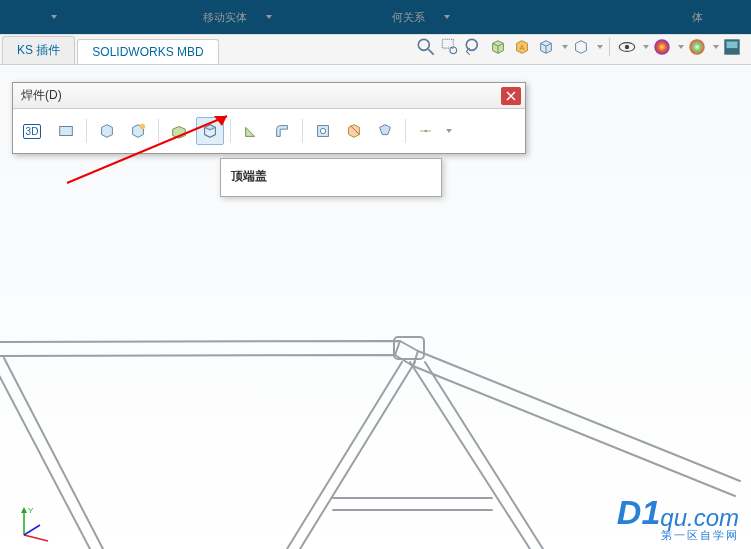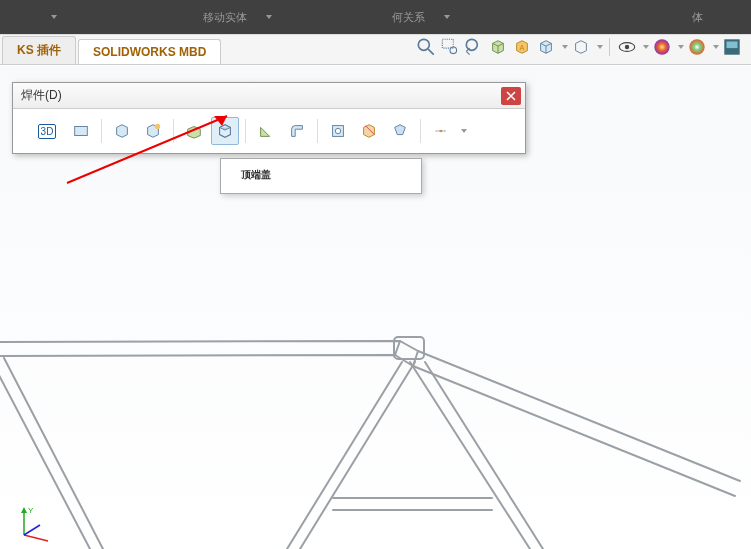--- a/index.html
+++ b/index.html
@@ -1,41 +1,41 @@
 <!DOCTYPE html>
 <html><head>
 <meta charset="utf-8">
 <style>
   * { box-sizing: border-box; margin: 0; padding: 0; font-family: "Microsoft YaHei", Arial, sans-serif; }
   body { width: 751px; height: 549px; background: #fff; overflow: hidden; position: relative; }
 
-  .top-section { position: absolute; top: 0; left: 0; right: 0; height: 35px; background: #404040; border-bottom: 1px solid #ddd; display: flex; align-items: center; }
+  .top-section { position: absolute; top: 0; left: 0; right: 0; height: 35px; background: #0c4a6e; border-bottom: 1px solid #ddd; display: flex; align-items: center; }
   .top-item { color: #999; font-size: 11px; padding: 0 8px; display: flex; align-items: center; }
   .dd-arrow { width: 0; height: 0; border-left: 3px solid transparent; border-right: 3px solid transparent; border-top: 4px solid #999; margin-left: 3px; }
 
   .tab-strip { position: absolute; top: 35px; left: 0; right: 0; height: 30px; background: #f5f5f5; display: flex; align-items: flex-end; border-bottom: 1px solid #ccc; }
-  .tab { padding: 5px 14px; font-size: 12px; color: #a16207; background: #eee; border: 1px solid #ccc; border-bottom: none; border-radius: 3px 3px 0 0; margin-left: 2px; cursor: pointer; font-weight: bold; }
+  .tab { padding: 5px 14px; font-size: 12px; color: #0369a1; background: #eee; border: 1px solid #ccc; border-bottom: none; border-radius: 3px 3px 0 0; margin-left: 2px; cursor: pointer; }
   .tab.active { background: #fff; margin-top: 19px; }
 
   .icon-strip { position: absolute; top: 36px; right: 8px; display: flex; align-items: center; gap: 2px; }
   .hud-icon { width: 22px; height: 22px; display: flex; align-items: center; justify-content: center; cursor: pointer; border-radius: 2px; }
   .sep { width: 1px; height: 18px; background: #ccc; margin: 0 4px; }
 
   .viewport { position: absolute; top: 66px; left: 0; right: 0; bottom: 0; background: linear-gradient(180deg, #f7f9fb 0%, #fff 100%); overflow: hidden; }
 
   .float-toolbar { position: absolute; top: 16px; left: 12px; width: 514px; background: #fff; border: 1px solid #999; box-shadow: 2px 2px 6px rgba(0,0,0,.25); }
   .float-header { height: 26px; background: linear-gradient(180deg,#fbfbfb,#eee); border-bottom: 1px solid #ccc; display: flex; align-items: center; padding: 0 4px 0 8px; font-size: 12px; color: #333; gap: 20px; }
   .float-close { margin-left: auto; width: 20px; height: 18px; background: #c44; display: flex; align-items: center; justify-content: center; cursor: pointer; border-radius: 2px; }
   .float-close svg { width: 10px; height: 10px; }
-  .float-body { padding: 8px 17px; display: flex; align-items: center; gap: 3px; }
+  .float-body { padding: 8px 2px; display: flex; align-items: center; gap: 3px; }
   .tool-btn { width: 28px; height: 28px; display: flex; align-items: center; justify-content: center; cursor: pointer; border: 1px solid transparent; border-radius: 2px; }
   .tool-btn.highlighted { background: #e0eef8; border-color: #8fb8dc; }
   .vdiv { width: 1px; height: 24px; background: #ddd; margin: 0 3px; }
 
-  .tooltip { position: absolute; top: 92px; left: 220px; width: 202px; background: #fff; border: 1px solid #aaa; box-shadow: 2px 2px 6px rgba(0,0,0,.2); padding: 8px 20px; font-size: 10px; color: #333; line-height: 1.6; }
+  .tooltip { position: absolute; top: 92px; left: 220px; width: 222px; background: #fff; border: 1px solid #aaa; box-shadow: 2px 2px 6px rgba(0,0,0,.2); padding: 8px 10px; font-size: 12px; color: #333; line-height: 1.6; }
   .tooltip .tt-title { font-weight: bold; margin-bottom: 2px; }
 
   .red-arrow { position: absolute; pointer-events: none; }
 
   .watermark { position: absolute; right: 12px; bottom: 6px; text-align: left; }
   .watermark .d1 { font-size: 34px; font-weight: bold; font-style: italic; color: #2a7fd6; display: inline-block; }
   .watermark .qu { font-size: 24px; color: #2a7fd6; font-style: italic; vertical-align: bottom; }
   .watermark .sub { font-size: 11px; color: #2a7fd6; display: block; text-align: right; margin-top: -4px; letter-spacing: 2px; }
 
   .triad { position: absolute; left: 16px; bottom: 6px; width: 40px; height: 40px; }
@@ -266,13 +266,17 @@
   </svg>
 
   <svg class="triad" viewBox="0 0 40 40">
     <line x1="8" y1="32" x2="8" y2="8" stroke="#2a2" stroke-width="1.5"></line>
     <polygon points="8,4 5,10 11,10" fill="#2a2"></polygon>
     <text x="12" y="10" font-size="8" fill="#2a2">Y</text>
     <line x1="8" y1="32" x2="32" y2="38" stroke="#d22" stroke-width="1.5"></line>
     <line x1="8" y1="32" x2="24" y2="22" stroke="#22d" stroke-width="1.5"></line>
   </svg>
 
+  <div class="watermark">
+    <span class="d1">D1</span><span class="qu">qu.com</span>
+    <span class="sub">第一区自学网</span>
+  </div>
 </div>
 
 </body></html>

